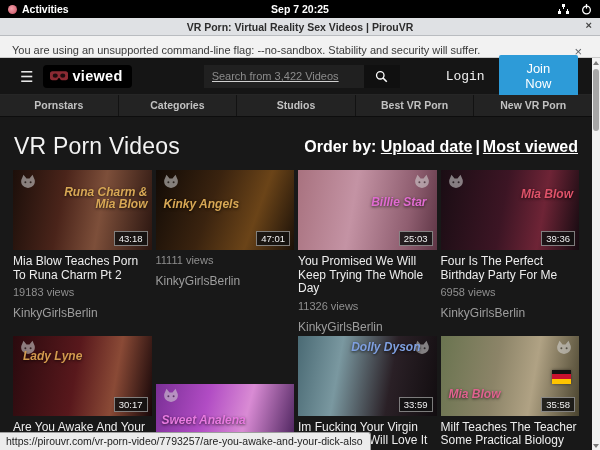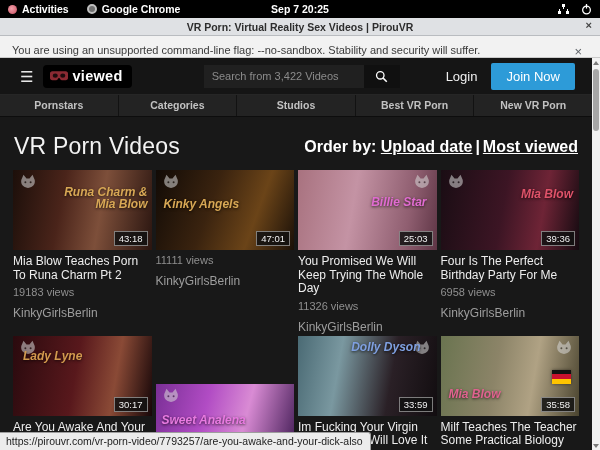--- a/index.html
+++ b/index.html
@@ -25,24 +25,24 @@
   .infobar .bar-close { margin-left:auto; color:#5f6368; font-size:13px; cursor:pointer; padding-right:6px; }
 
   
   .viewport { position:relative; height:392px; background:#181818; padding-right:8px; }
 
   .navbar { height:36px; display:flex; align-items:center; padding:0 14px 0 20px; background:#151515; }
   .hamburger { color:#e8e8e8; font-size:15px; line-height:1; margin-right:10px; cursor:pointer; }
   .logo { display:flex; align-items:center; gap:4px; background:#000; border-radius:4px; padding:3px 9px 4px 7px; cursor:pointer; }
   .logo-txt { color:#fff; font-weight:bold; font-size:14.5px; letter-spacing:.3px; }
   .searchwrap { display:flex; margin-left:72px; }
-  .search-input { width:160px; height:23px; background:#202020; border:0; color:#cfcfcf; font-size:11px; padding:0 8px; outline:none; }
+  .search-input { width:160px; height:23px; background:#202020; border:0; color:#cfcfcf; font-size:11px; padding:0 8px; outline:none;text-decoration:underline; }
   .search-input::placeholder { color:#8b8b8b; }
   .search-btn { width:36px; height:23px; background:#101010; border:0; display:flex; align-items:center; justify-content:center; cursor:pointer; }
-  .login { margin-left:46px; color:#f0f0f0; font-size:13px; cursor:pointer; }
+  .login { margin-left:46px; color:#f0f0f0; font-size:13px; cursor:pointer;font-family:Liberation Mono, monospace; }
   .join { margin-left:14px; background:#2d9bd8; color:#fff; border:0; font-size:13px; padding:6px 15px; border-radius:2px; cursor:pointer; font-family:inherit; }
 
   .menubar { display:flex; height:23px; background:#161616; border-top:1px solid #262626; border-bottom:1px solid #0d0d0d; }
   .menu-item { flex:1; text-align:center; line-height:21px; font-size:10.5px; font-weight:bold; color:#c2c2c2; background:#232323; border-left:1px solid #121212; cursor:pointer; }
   .menu-item:first-child { border-left:0; }
 
   .headrow { display:flex; align-items:flex-end; padding:16px 14px 0 14px; }
   .h1 { color:#f3f3f3; font-size:23px; font-weight:400; letter-spacing:.2px; }
   .orderby { margin-left:auto; font-size:16px; font-weight:bold; color:#fff; padding-bottom:4px; }
   .orderby a { color:#fff; text-decoration:underline; cursor:pointer; }
@@ -94,24 +94,20 @@
 <body>
 
 <div class="screen">
 
   <div class="sysbar">
     <div class="sys-left">
       <div class="sys-item">
         <span class="dot-activities"></span>
         <span>Activities</span>
       </div>
-      <div class="sys-item">
-        <span class="chrome-ico"></span>
-        <span>Google Chrome</span>
-      </div>
     </div>
     <div class="sys-center">Sep 7 20:25</div>
     <div class="sys-right">
       <span>
         <svg width="11" height="11" viewBox="0 0 11 11">
             <g fill="#fff">
               <rect x="4" y="0" width="3" height="3"></rect>
               <rect x="0" y="7" width="3" height="3"></rect>
               <rect x="8" y="7" width="3" height="3"></rect>
               <path d="M5 3h1v2H2v2H1V5h9v2H9V5H5z"></path>

